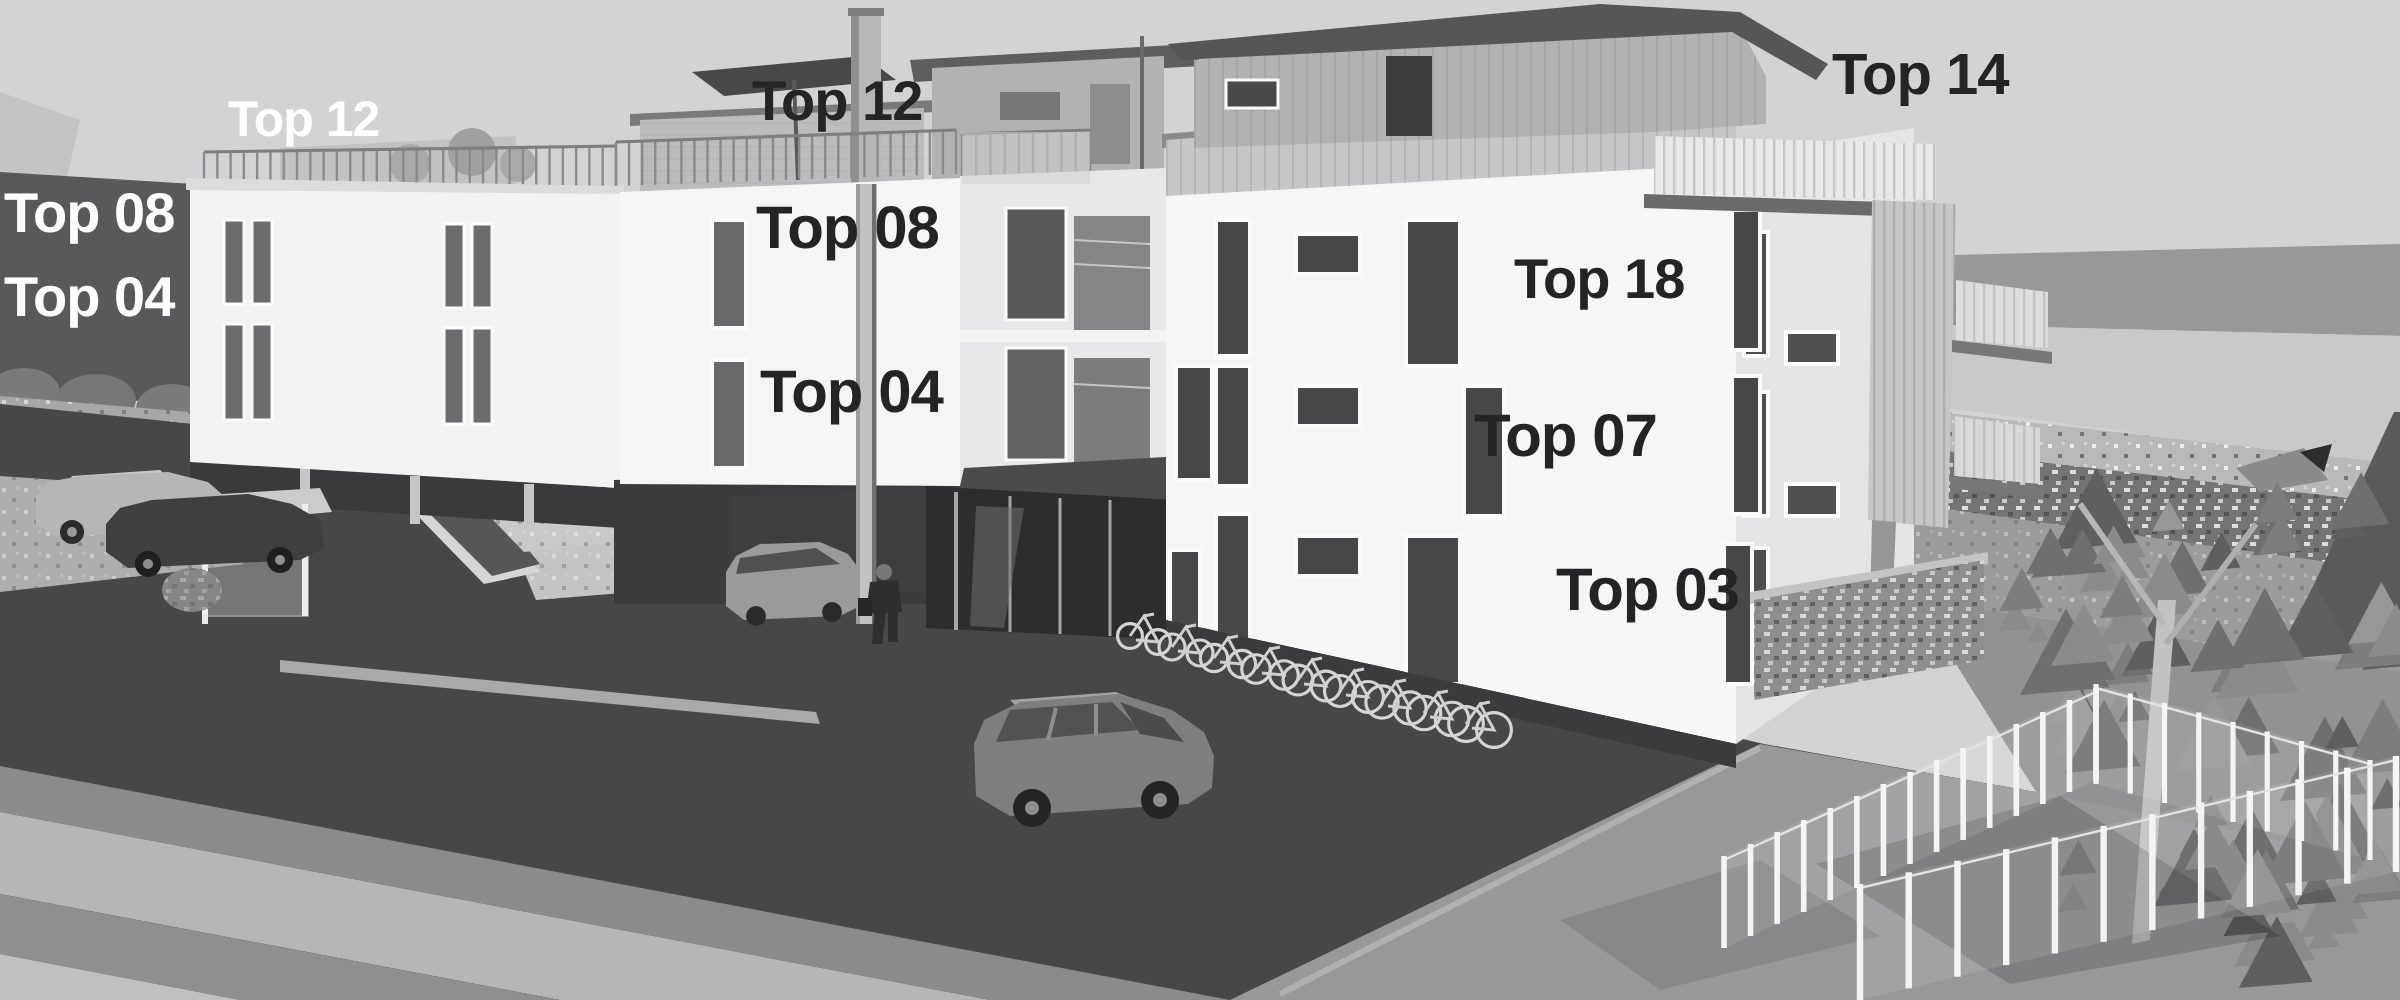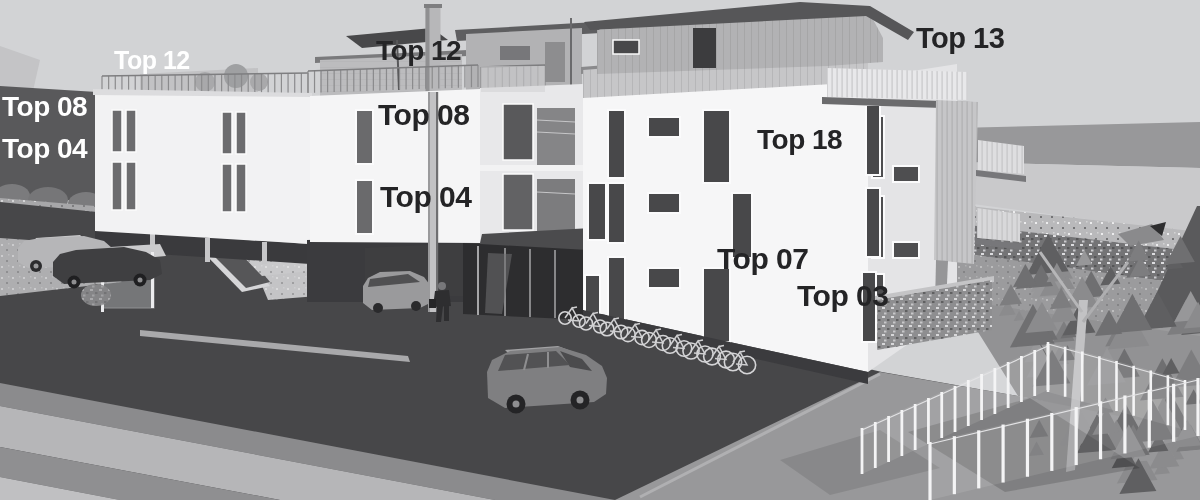--- a/index.html
+++ b/index.html
@@ -549,16 +549,16 @@
       </g>
 </svg>
 
 <div class="unit-label lab-light" style="left:114px;top:48px;font-size:25px;">Top 12</div>
 <div class="unit-label lab-light" style="left:2px;top:93px;font-size:28px;">Top 08</div>
 <div class="unit-label lab-light" style="left:2px;top:135px;font-size:28px;">Top 04</div>
 <div class="unit-label lab-dark" style="left:376px;top:37px;font-size:28px;">Top 12</div>
 <div class="unit-label lab-dark" style="left:378px;top:100px;font-size:30px;">Top 08</div>
 <div class="unit-label lab-dark" style="left:380px;top:182px;font-size:30px;">Top 04</div>
 <div class="unit-label lab-dark" style="left:757px;top:126px;font-size:28px;">Top 18</div>
-<div class="unit-label lab-dark" style="left:717px;top:204px;font-size:30px;margin-top:40px;">Top 07</div>
-<div class="unit-label lab-dark" style="left:797px;top:281px;font-size:30px;">Top 03</div>
-<div class="unit-label lab-dark" style="left:916px;top:24px;font-size:29px;">Top 13</div>
+<div class="unit-label lab-dark" style="left:737px;top:204px;font-size:30px;">Top 07</div>
+<div class="unit-label lab-dark" style="left:778px;top:281px;font-size:30px;">Top 03</div>
+<div class="unit-label lab-dark" style="left:916px;top:24px;font-size:29px;">Top 14</div>
 </div>
 
 </body></html>

